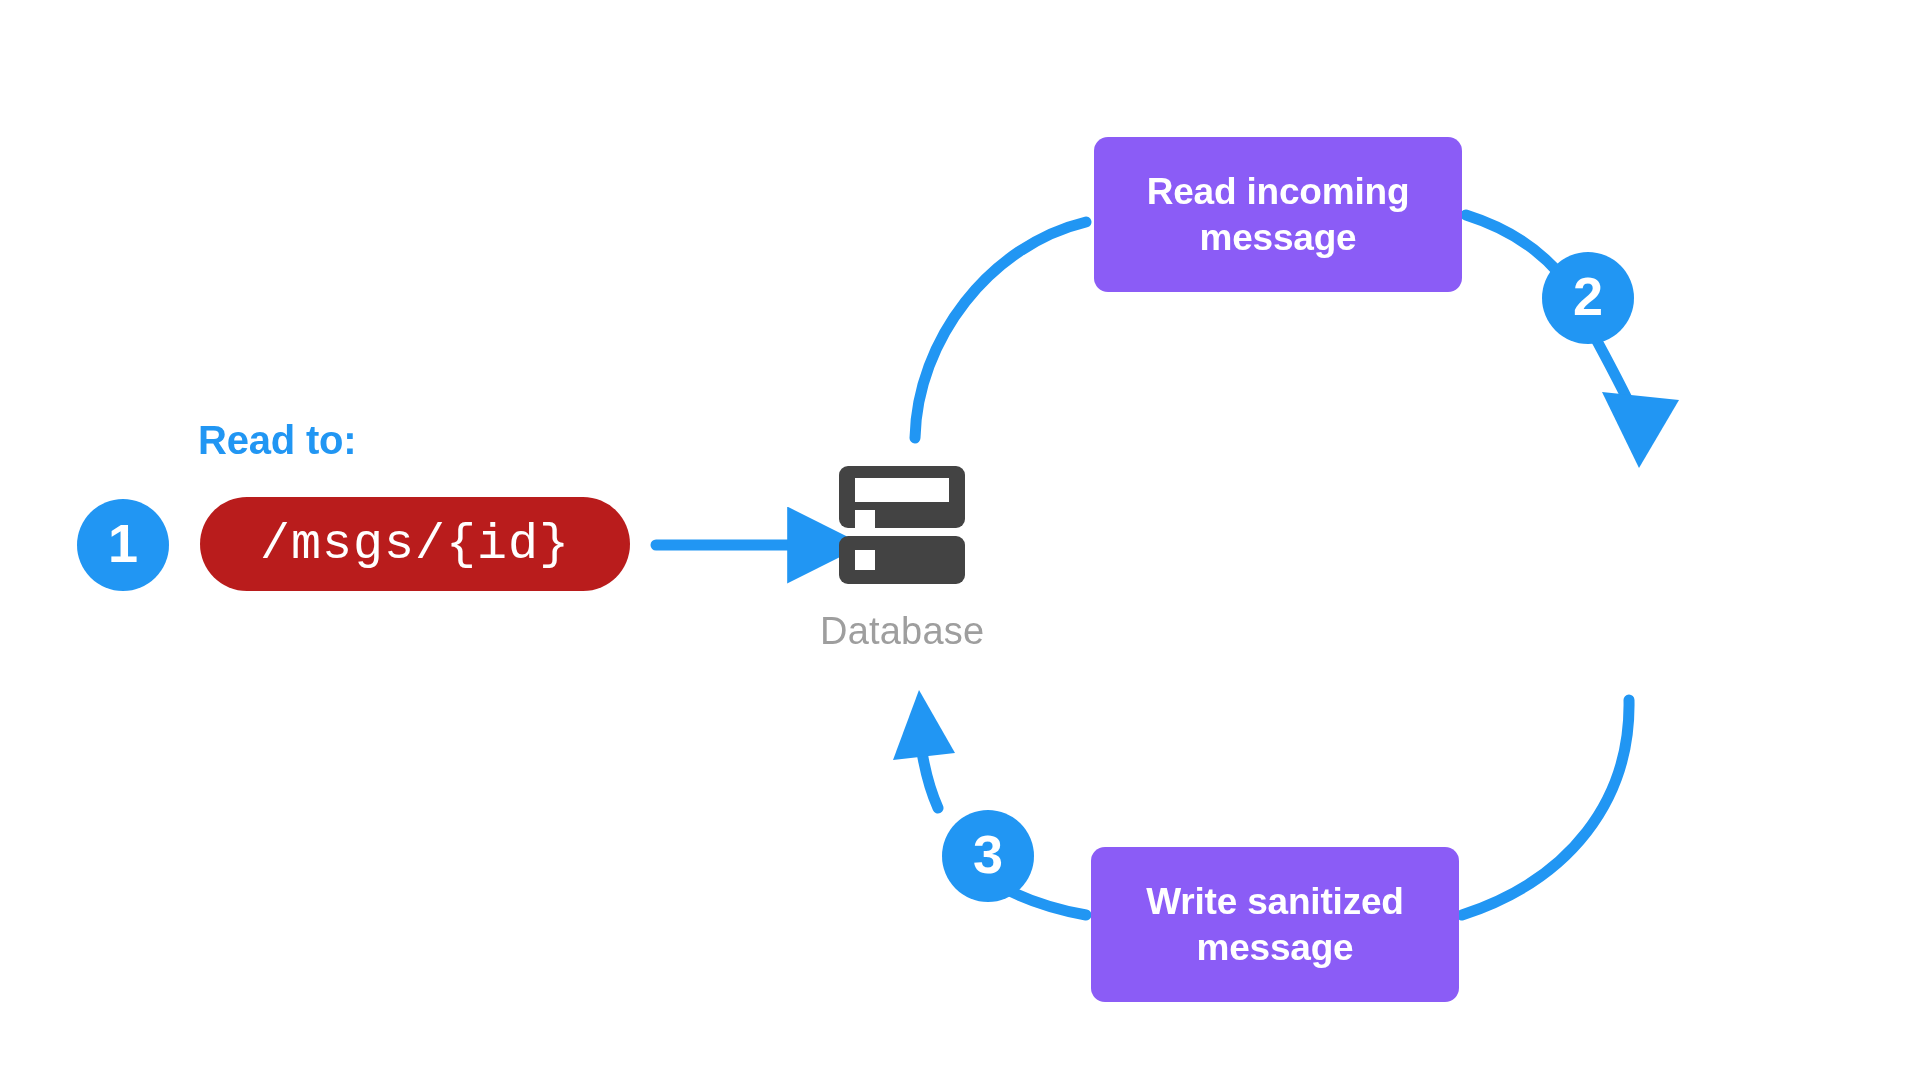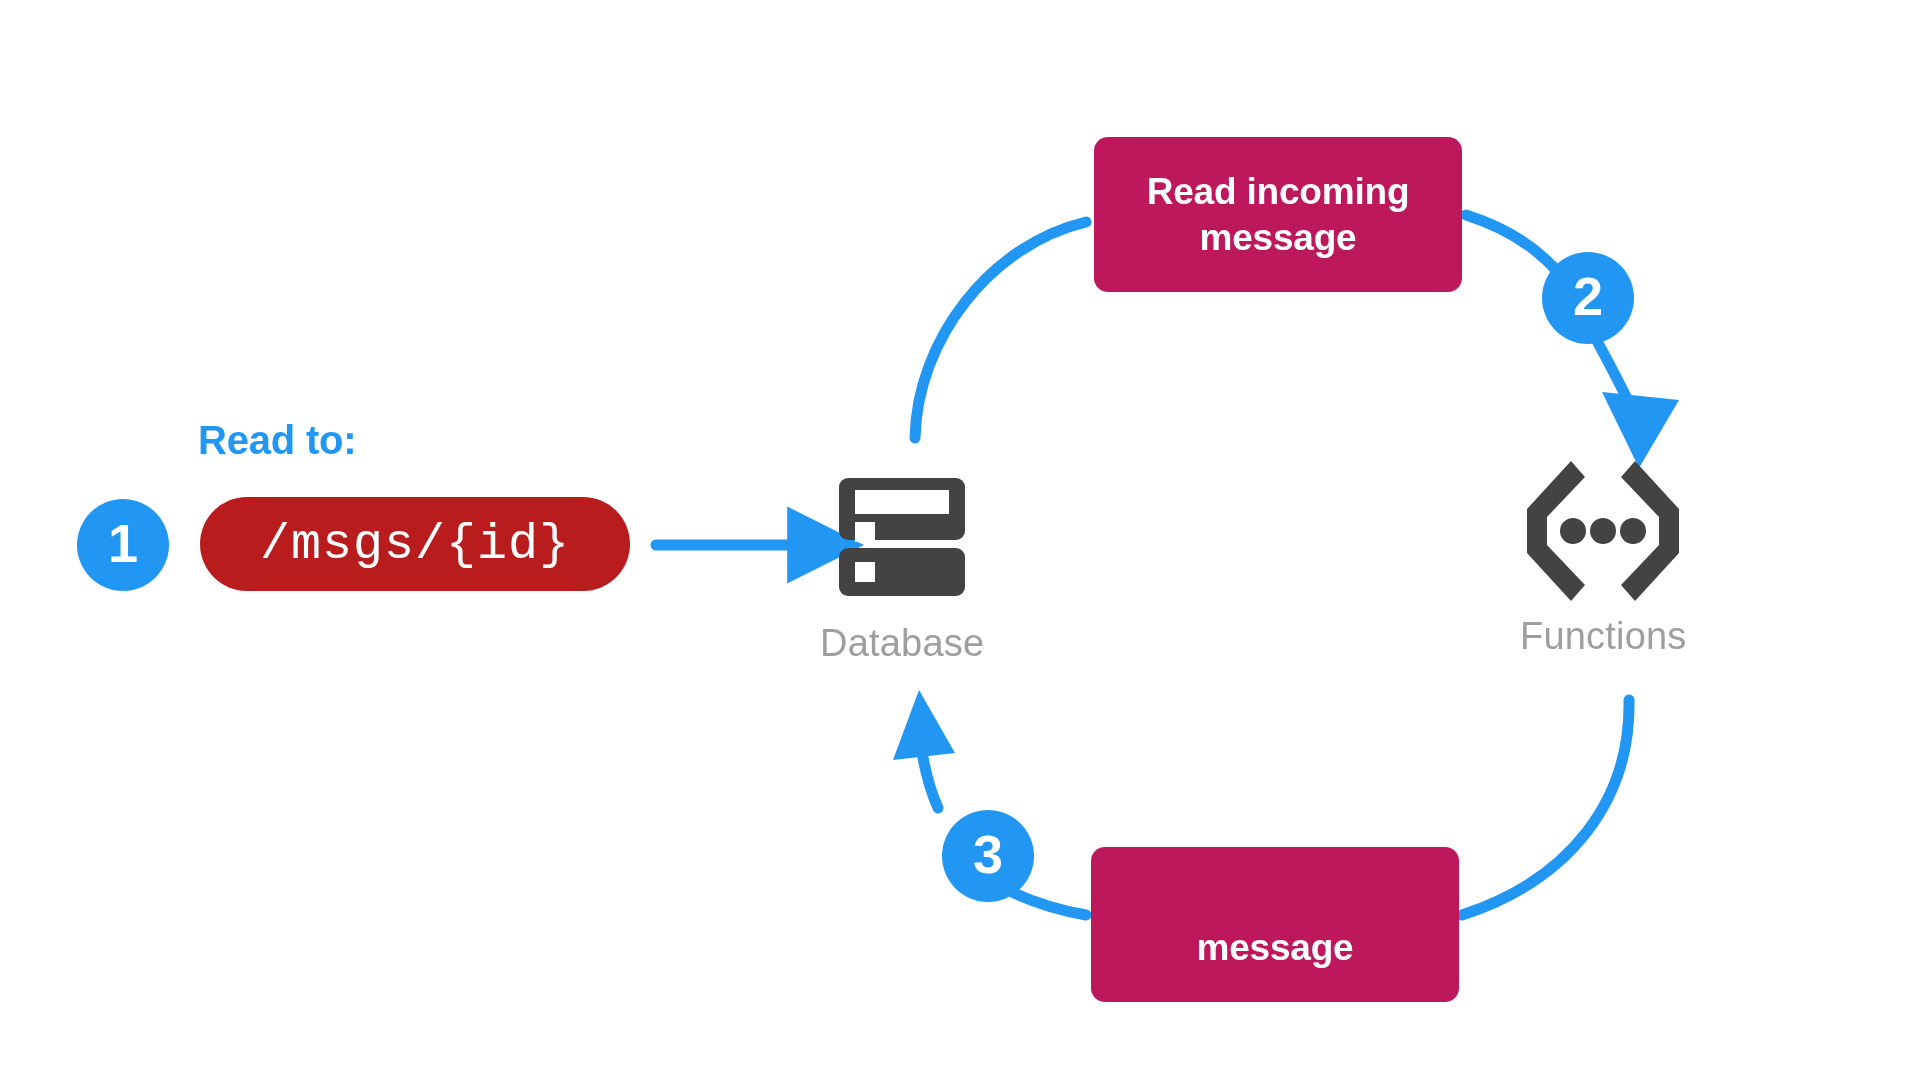--- a/index.html
+++ b/index.html
@@ -92,21 +92,21 @@
     color: #ffffff;
     letter-spacing: 1px;
     white-space: nowrap;
   }
 
   
   .action-box {
     width: 368px;
     height: 155px;
     border-radius: 14px;
-    background: #be185d;
+    background: #8b5cf6;
     display: flex;
     align-items: center;
     justify-content: center;
     text-align: center;
     box-sizing: border-box;
     padding: 0 18px;
   }
   .action-box-label {
     color: #ffffff;
     font-size: 37px;
@@ -124,21 +124,21 @@
     align-items: center;
   }
   .service-label {
     margin-top: 10px;
     font-size: 38px;
     font-weight: normal;
     color: #9e9e9e;
     letter-spacing: 0.2px;
     white-space: nowrap;
   }
-  #service-database { left: 820px;  top: 462px; }
+  #service-database { left: 820px;  top: 450px; }
   #service-functions { left: 1520px; top: 455px; }
 
   .service-icon { display: block; }
 </style>
 </head>
 <body>
 
 <div id="diagram-root">
 
   <svg id="connectors" viewBox="0 0 1920 1080">
@@ -187,45 +187,32 @@
 
   <div class="node action-box" id="action-box-read">
     <div class="action-box-label">
       <span>Read incoming</span><br>
       <span>message</span>
     </div>
   </div>
 
   <div class="node action-box" id="action-box-write">
     <div class="action-box-label">
-      <br>
+      <span>Write sanitized</span><br>
       <span>message</span>
     </div>
   </div>
 
   <div class="node service-node" id="service-database">
     <svg class="service-icon" width="150" height="150" viewBox="0 0 150 150">
 
       <rect x="12" y="16" width="126" height="62" rx="9" ry="9" fill="#434343"></rect>
       <rect x="28" y="28" width="94" height="24" fill="#ffffff"></rect>
       <rect x="28" y="60" width="20" height="20" fill="#ffffff"></rect>
 
       <rect x="12" y="86" width="126" height="48" rx="9" ry="9" fill="#434343"></rect>
       <rect x="28" y="100" width="20" height="20" fill="#ffffff"></rect>
     </svg>
     <div class="service-label">Database</div>
   </div>
 
-  <div class="node service-node" id="service-functions">
-    <svg class="service-icon" width="160" height="150" viewBox="0 0 160 150">
-
-      <path d="M 48 6 L 62 22 L 24 62 L 24 90 L 62 130 L 48 146 L 4 98 L 4 54 z" fill="#434343"></path>
-
-      <path d="M 112 6 L 98 22 L 136 62 L 136 90 L 98 130 L 112 146 L 156 98 L 156 54 z" fill="#434343"></path>
-
-      <circle cx="50" cy="76" r="13" fill="#434343"></circle>
-      <circle cx="80" cy="76" r="13" fill="#434343"></circle>
-      <circle cx="110" cy="76" r="13" fill="#434343"></circle>
-    </svg>
-    <div class="service-label">Functions</div>
-  </div>
 
 </div>
 
 </body></html>

